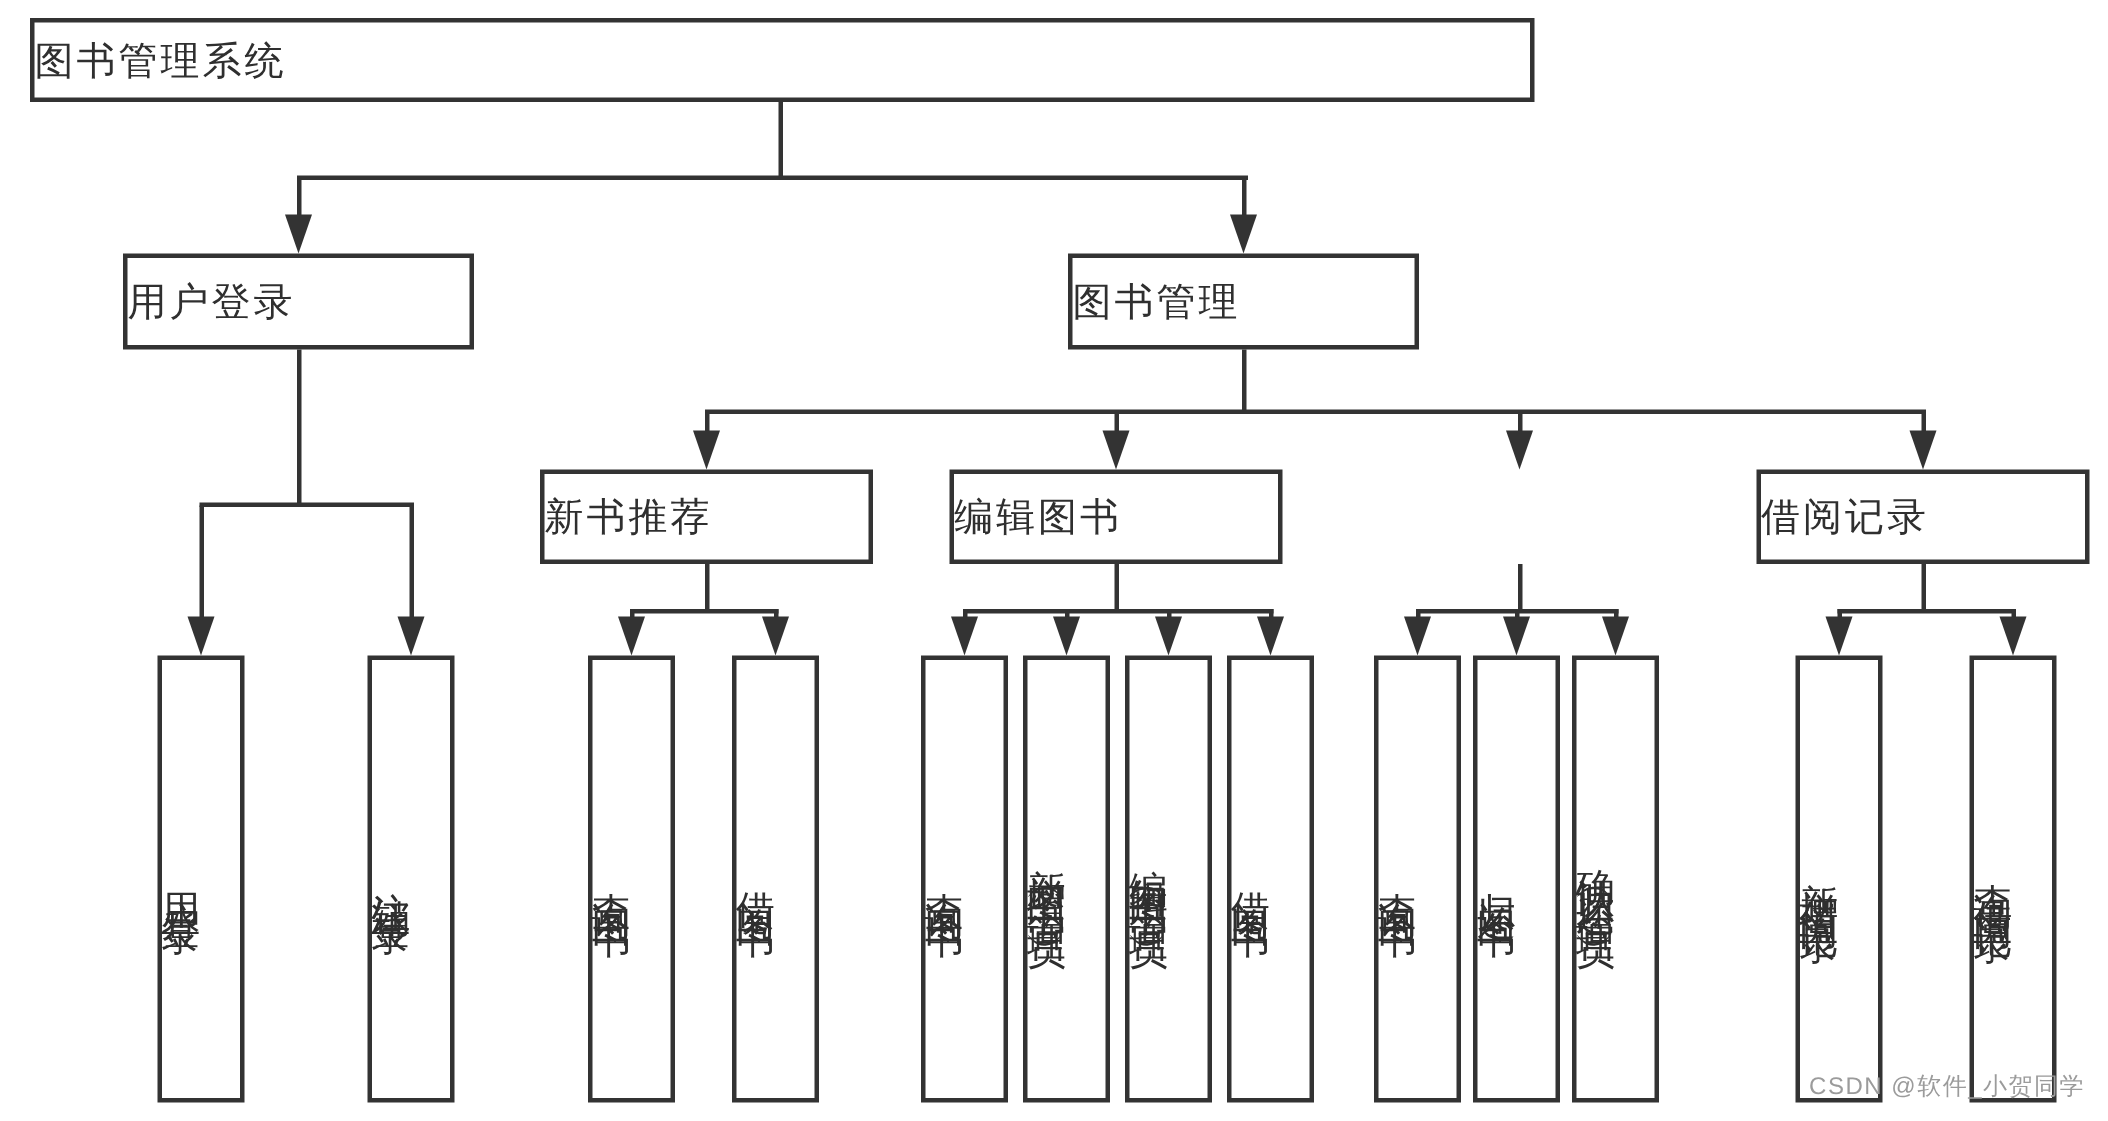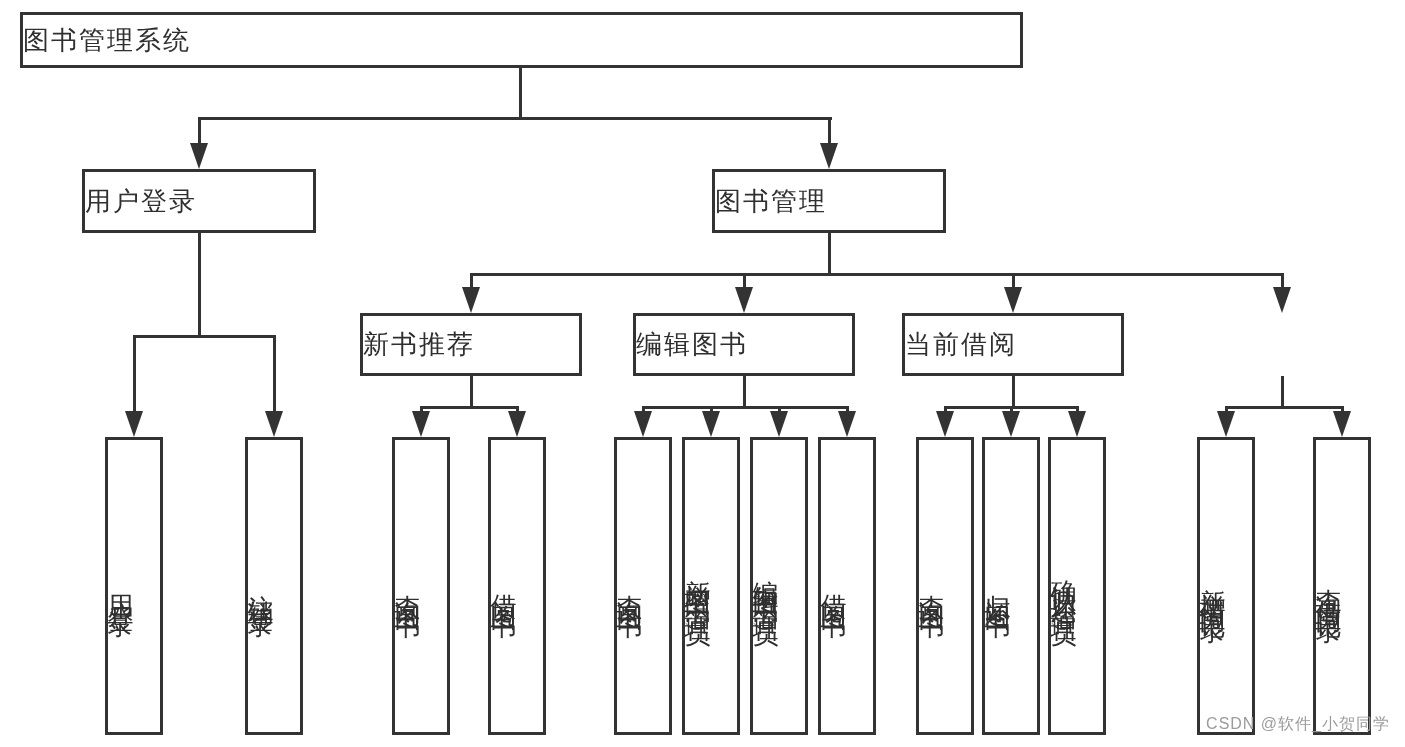--- a/index.html
+++ b/index.html
@@ -46,24 +46,24 @@
   </div>
 
   <div class="box h" style="left:360px;top:313px;width:222px;height:63px;">
     <span>新书推荐</span>
   </div>
 
   <div class="box h" style="left:633px;top:313px;width:222px;height:63px;">
     <span>编辑图书</span>
   </div>
 
-  <div class="box h" style="left:902px;top:313px;width:222px;height:63px;">
-    <span>当前借阅</span>
+
+  <div class="box h" style="left:1171px;top:313px;width:222px;height:63px;">
+    <span>借阅记录</span>
   </div>
-
 
   <div class="box v" style="left:105px;top:437px;width:58px;height:298px;">
     <span class="vtext">用户登录</span>
   </div>
   <div class="box v" style="left:245px;top:437px;width:58px;height:298px;">
     <span class="vtext">注销登录</span>
   </div>
 
   <div class="box v" style="left:392px;top:437px;width:58px;height:298px;">
     <span class="vtext">查询图书</span>

